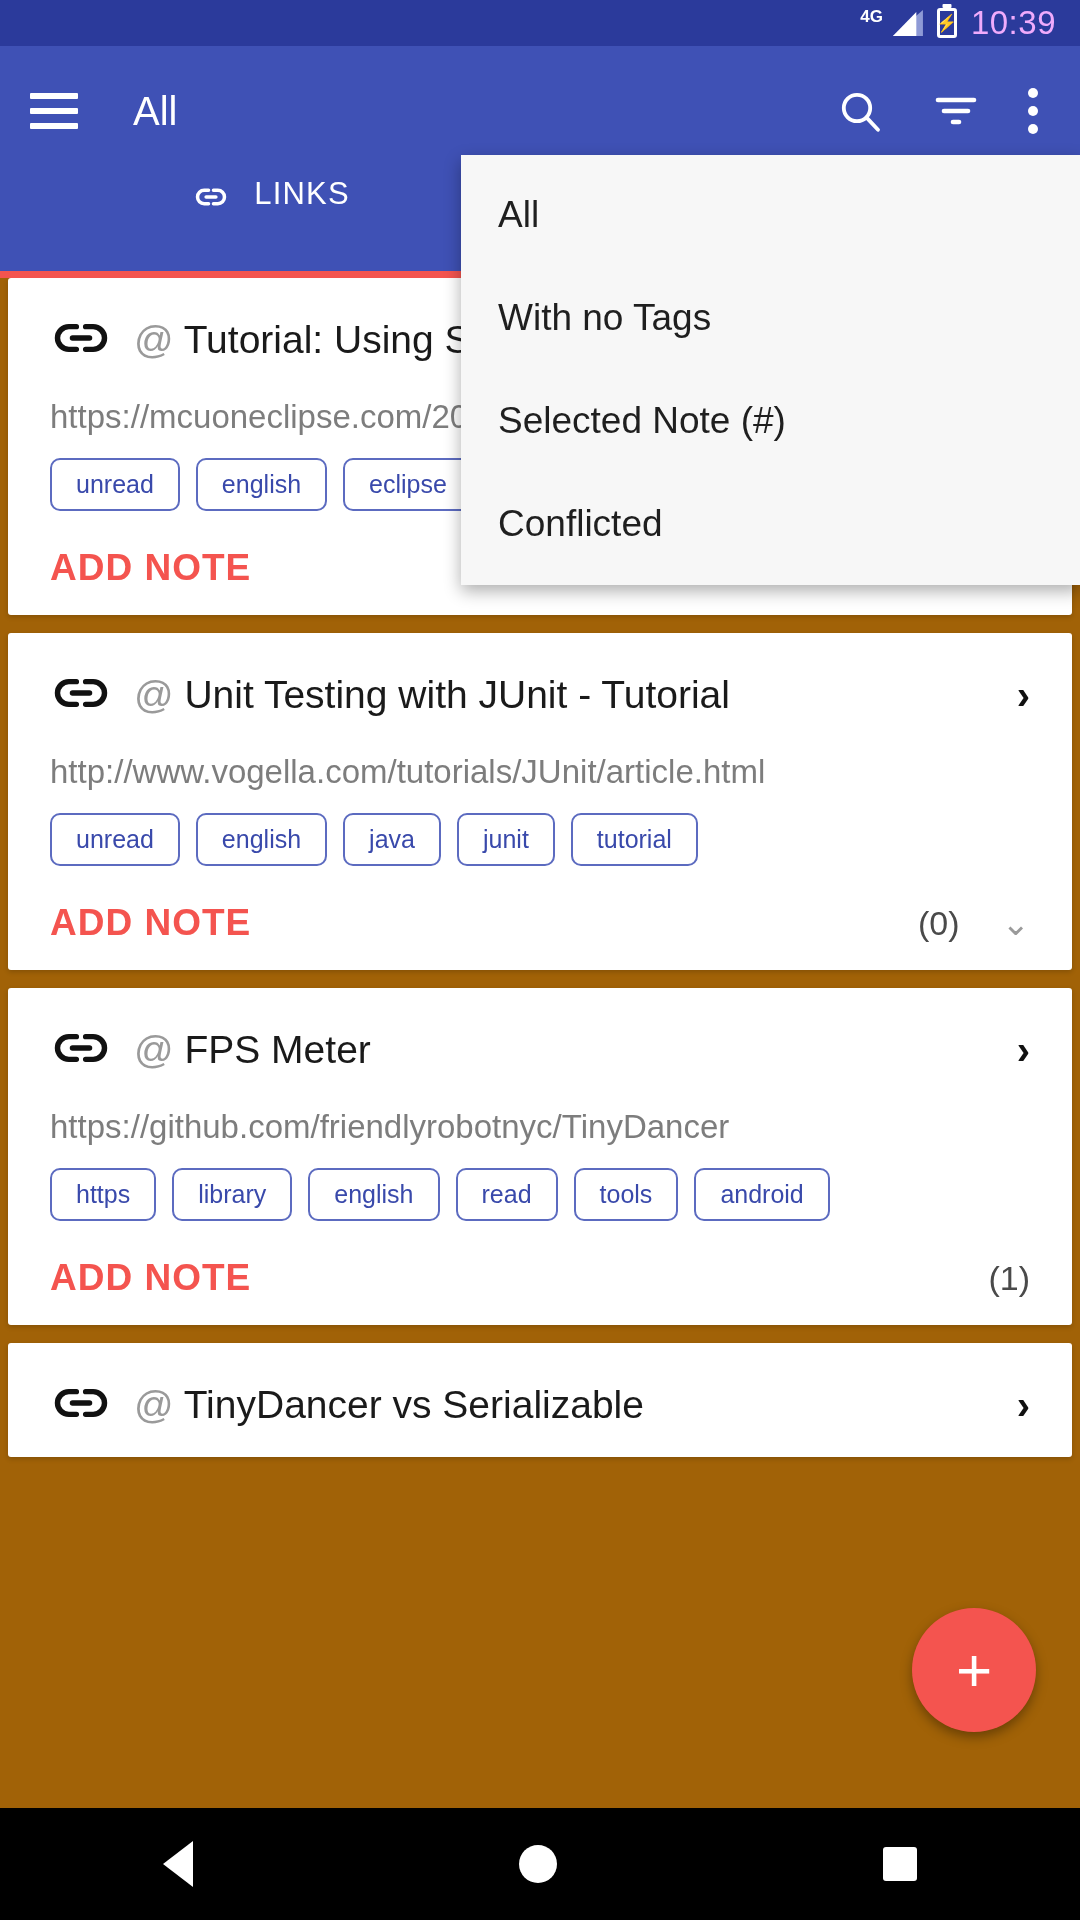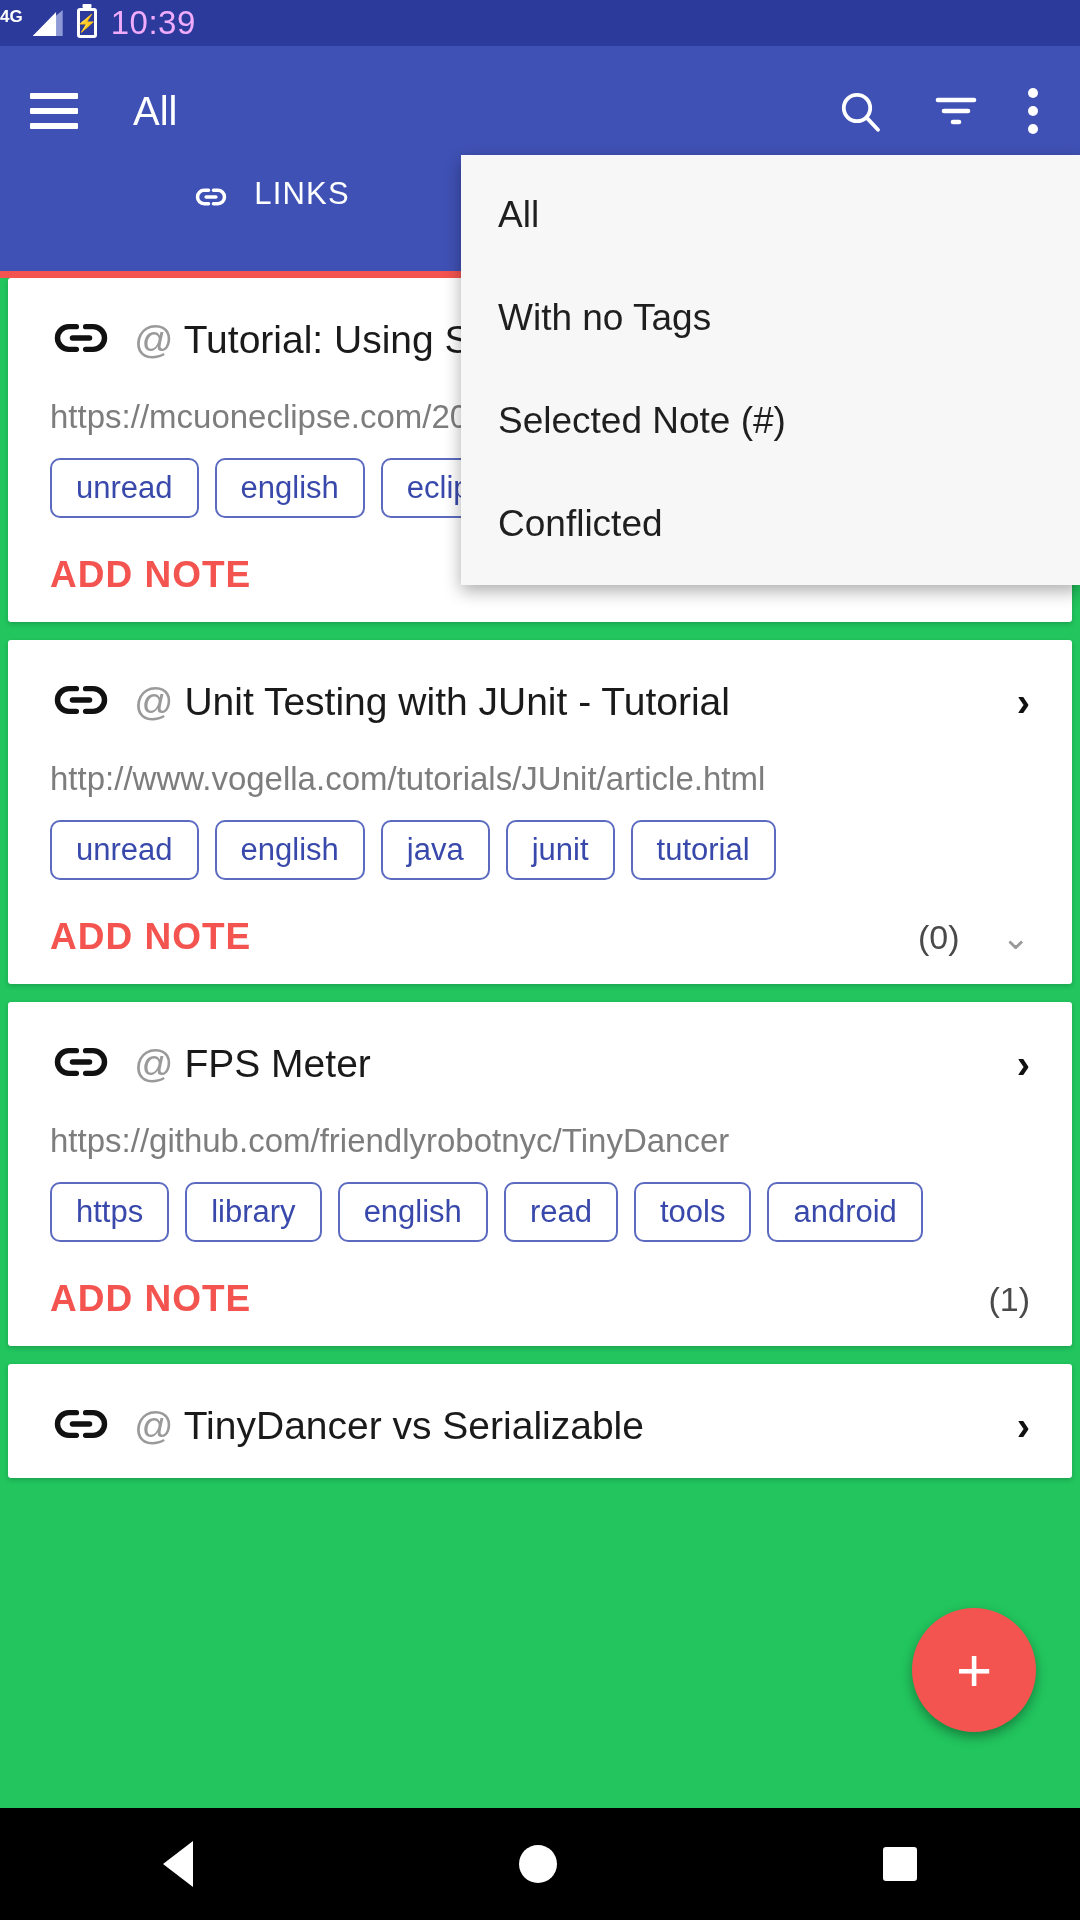--- a/index.html
+++ b/index.html
@@ -7,21 +7,21 @@
   body {
     font-family:"Liberation Sans", sans-serif;
     background:#EFEFEF;
     overflow:hidden;
     position:relative;
   }
 
   
   .status-bar{
     height:46px; background:#2B3A9B; display:flex;
-    align-items:center; 
+    align-items:center; justify-content:flex-end;
     padding-right:24px; gap:14px;
   }
   .net-label{ color:#fff; font-size:17px; font-weight:bold; line-height:1;
     position:relative; top:-7px; margin-right:-4px;}
   .signal{ width:30px; height:26px; position:relative; }
   .signal .bg{position:absolute;inset:0;background:#8E9AD6;
     clip-path:polygon(100% 0,100% 100%,0 100%);}
   .signal .fg{position:absolute;inset:0;background:#fff;
     clip-path:polygon(78% 8%,78% 100%,0 100%);}
   .battery{ width:20px; height:30px; border:3px solid #fff; border-radius:3px;
@@ -49,34 +49,34 @@
   .tab{ flex:0 0 50%; display:flex; align-items:flex-start; justify-content:center;
     gap:22px; height:100%; cursor:pointer; position:relative; }
   .tab .lbl{ font-size:31px; letter-spacing:1.2px; color:#fff; }
   .tab.inactive .lbl{ color:#A8B2E0; }
   .tab.inactive svg path, .tab.inactive svg circle{ fill:#A8B2E0; }
   .tab-indicator{ position:absolute; bottom:0; left:0; width:50%;
     height:7px; background:#F4544F; }
 
   
   .list{ position:absolute; top:278px; left:0; right:0; bottom:0;
-    background:#22c55e; overflow:hidden; }
+    background:#a16207; overflow:hidden; }
   .card{ background:#fff; margin:0 8px 18px 8px; border-radius:3px;
     box-shadow:0 2px 5px rgba(0,0,0,0.18); padding:36px 42px 26px 42px; }
   .card-head{ display:flex; align-items:center; }
   .link-icon{ flex:0 0 auto; width:62px; }
   .card-title{ flex:1; font-size:39px; color:#1a1a1a; white-space:nowrap;
     overflow:hidden; padding-left:22px; }
   .card-title .at{ color:#9a9a9a; }
   .chev-right{ flex:0 0 auto; font-size:40px; color:#111; font-weight:bold;
     padding-left:10px; cursor:pointer; }
   .card-url{ font-size:33px; color:#7d7d7d; margin-top:32px;
     white-space:nowrap; overflow:hidden; }
   .tags{ display:flex; gap:16px; margin-top:22px; }
-  .tag{ border:2px solid #5C6BC0; color:#3949AB; font-size:31px;
+  .tag{ border:2px solid #5C6BC0; color:#3949AB; font-size:25px;
     border-radius:10px; padding:10px 24px; white-space:nowrap; cursor:pointer; }
   .card-foot{ display:flex; align-items:center; margin-top:36px; }
   .add-note{ color:#F4544F; font-size:37px; font-weight:bold;
     letter-spacing:1px; cursor:pointer; }
   .foot-right{ margin-left:auto; display:flex; align-items:center; gap:42px; }
   .note-count{ font-size:34px; color:#4a4a4a; }
   .chev-down{ color:#9a9a9a; font-size:34px; cursor:pointer; }
 
   
   .dropdown{ position:absolute; top:155px; left:461px; width:620px;

